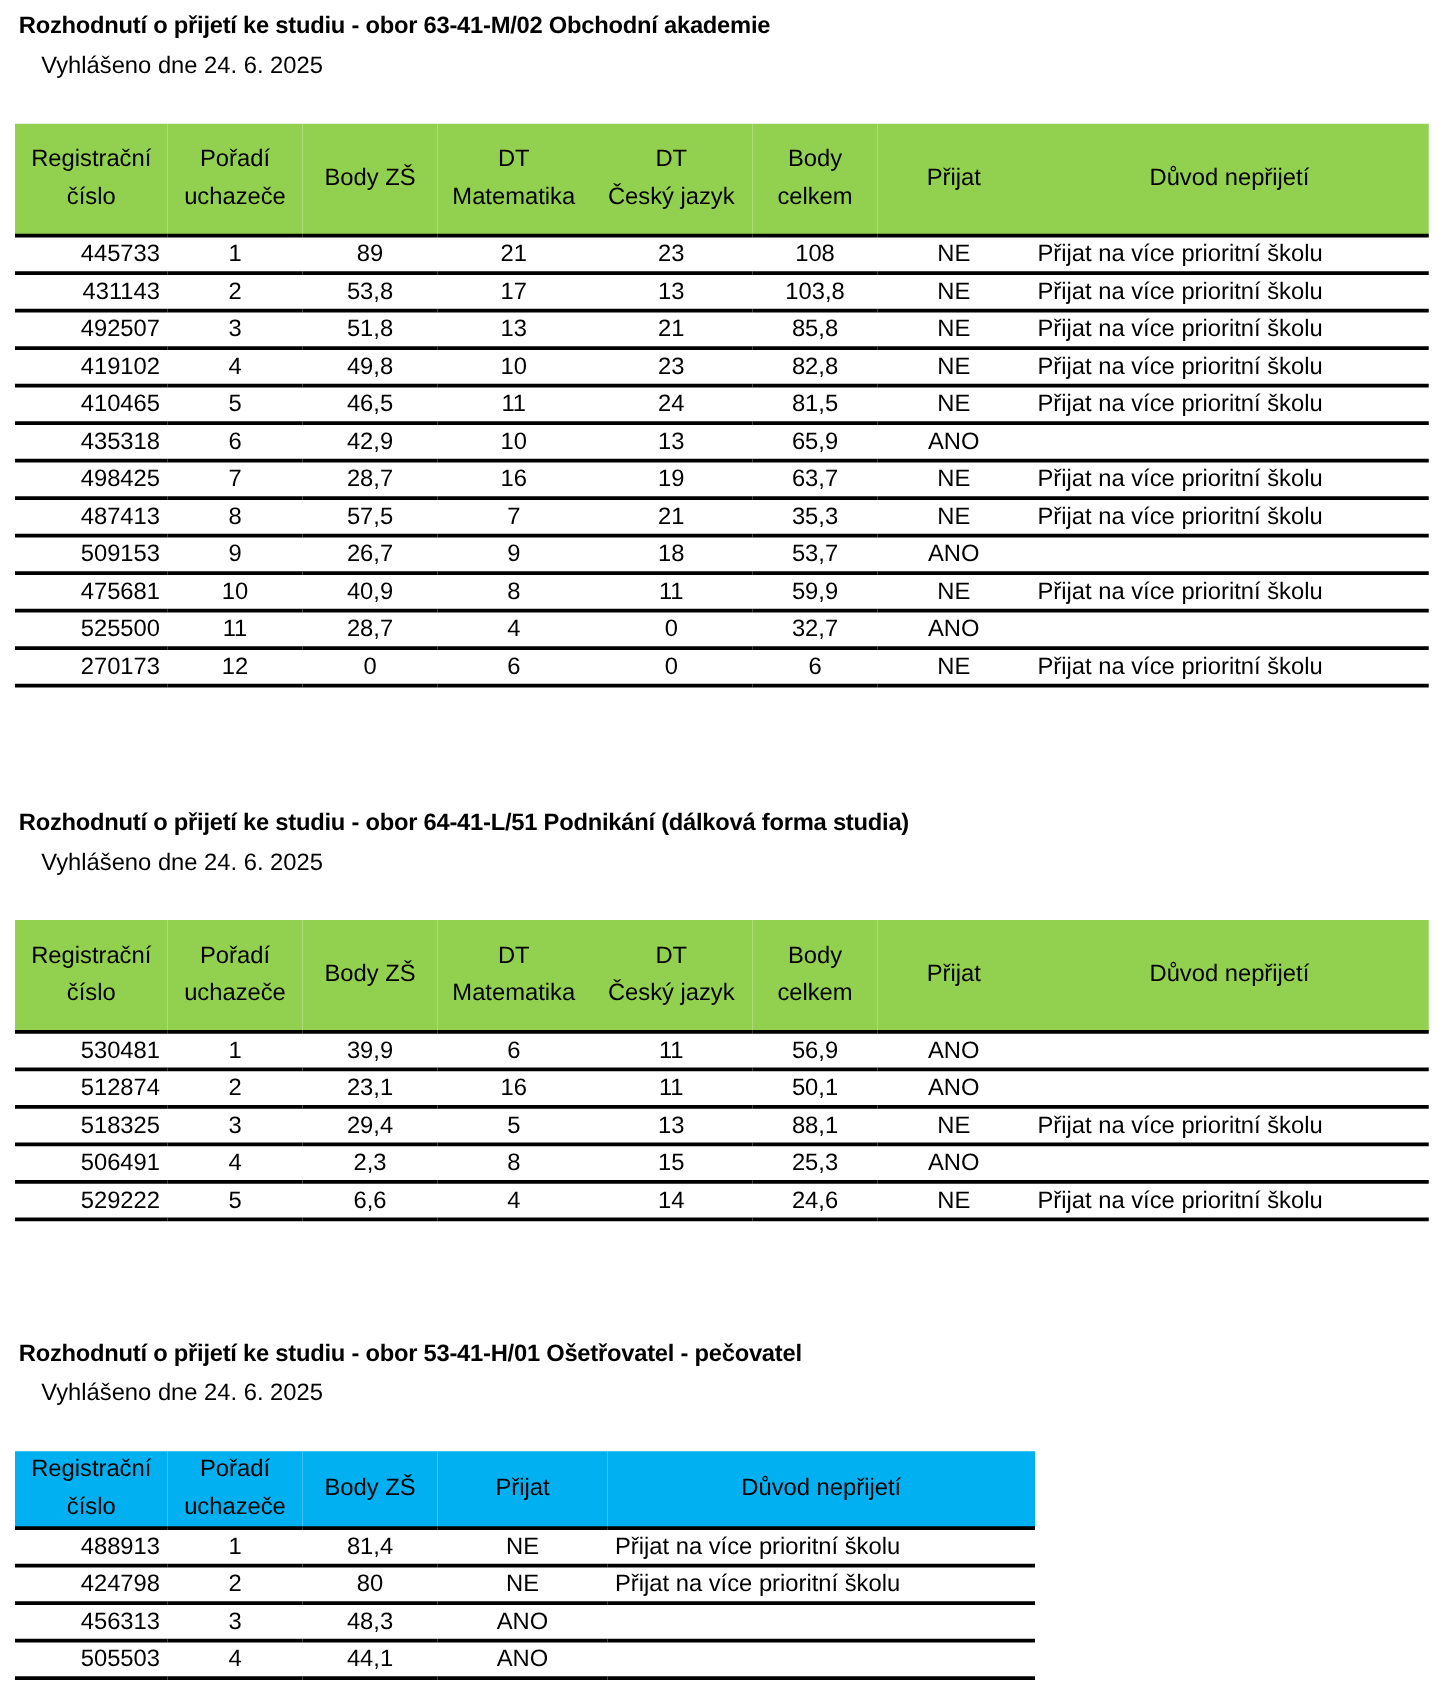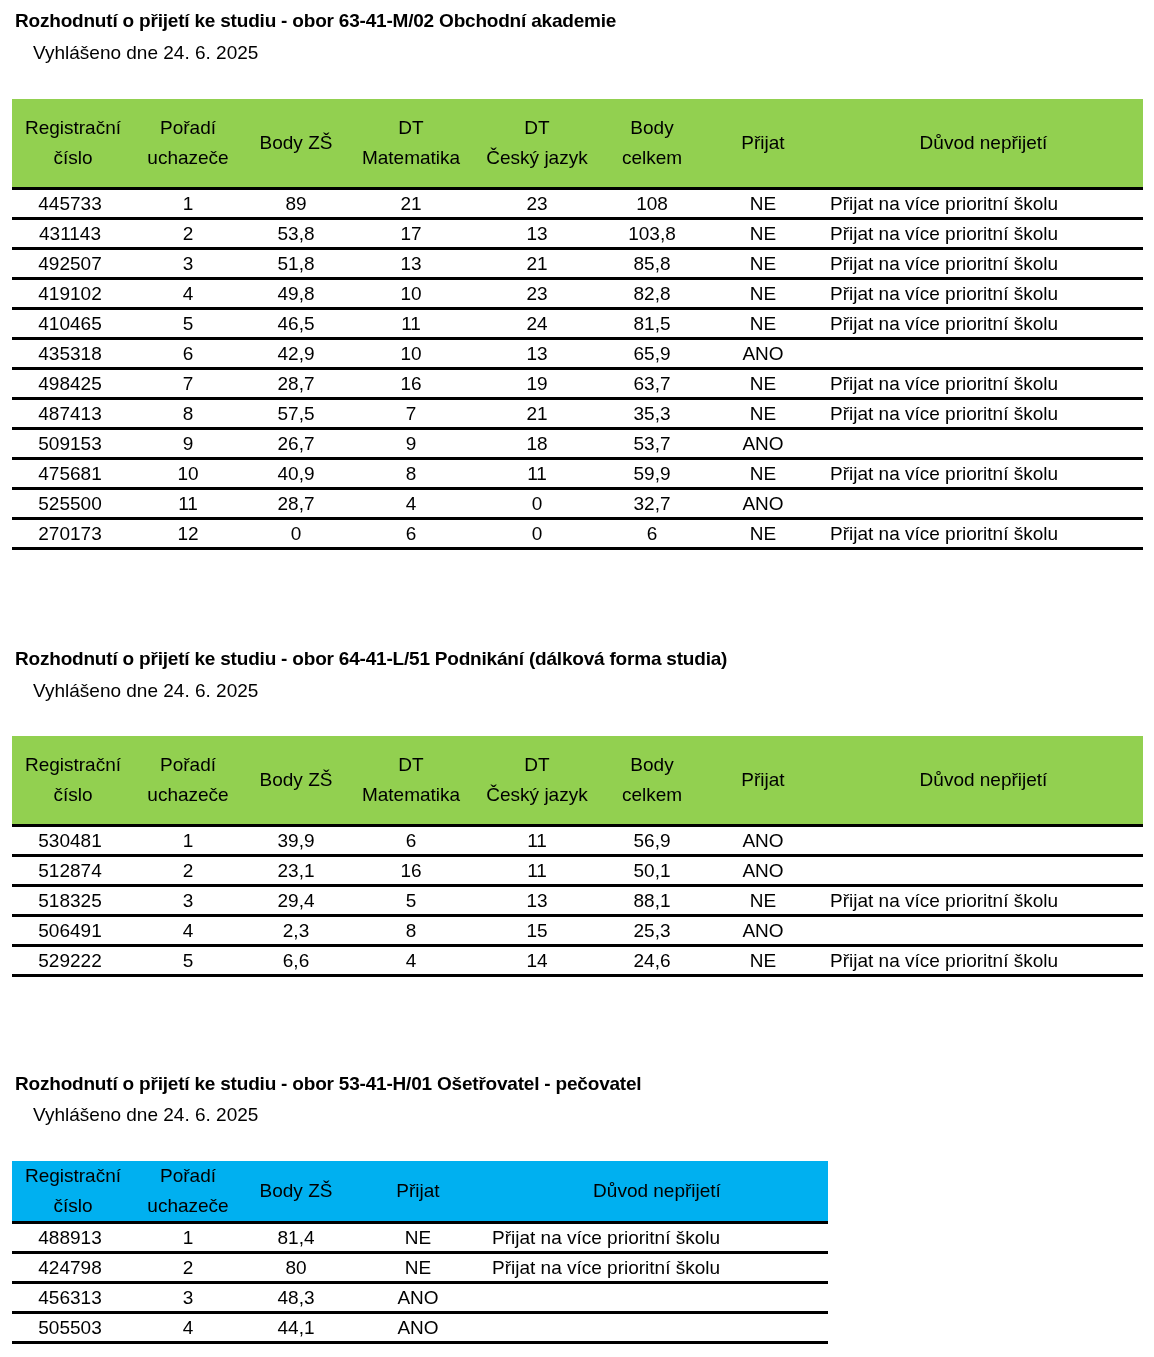--- a/index.html
+++ b/index.html
@@ -21,21 +21,21 @@
   table.tbl th {
     font-weight: normal; text-align: center; vertical-align: middle;
     line-height: 30px; padding: 0;
     border-bottom: 3px solid #000;
   }
   table.tbl td {
     text-align: center; padding: 0; height: 27px; line-height: 27px;
     border-bottom: 3px solid #000; white-space: nowrap;
   }
   table.tbl td.reason { text-align: left; padding-left: 6px; }
-  table.tbl td.regno { text-align: center; padding-right: 6px; }
+  table.tbl td.regno { text-align: right; padding-right: 6px; }
   .green th { background: #92d050; }
   .blue th { background: #00b0f0; }
 </style>
 </head>
 <body>
 
 <div>
   <div class="title" style="top:10px;">Rozhodnutí o přijetí ke studiu - obor 63-41-M/02  Obchodní akademie</div>
   <div class="subtitle" style="top:42px;">Vyhlášeno dne 24. 6. 2025</div>
   <table class="tbl green" id="t0" style="top:99px; width:1131px;">

